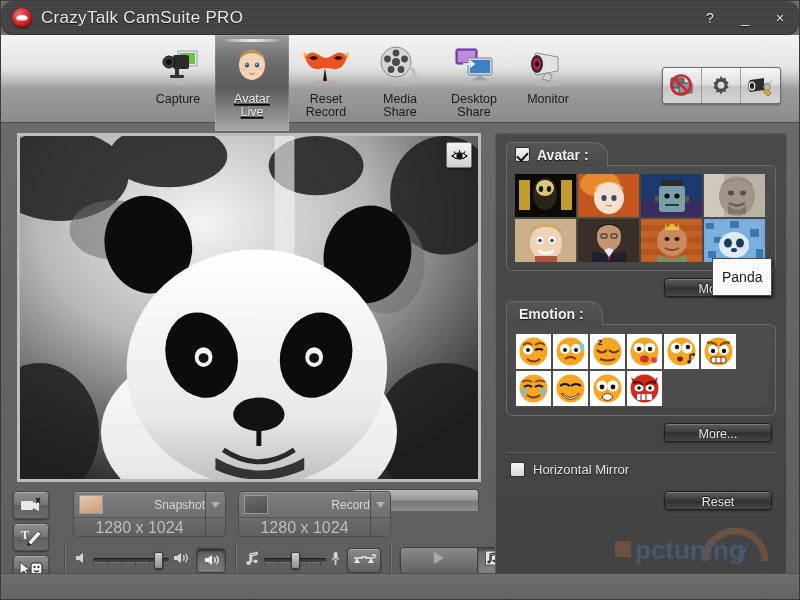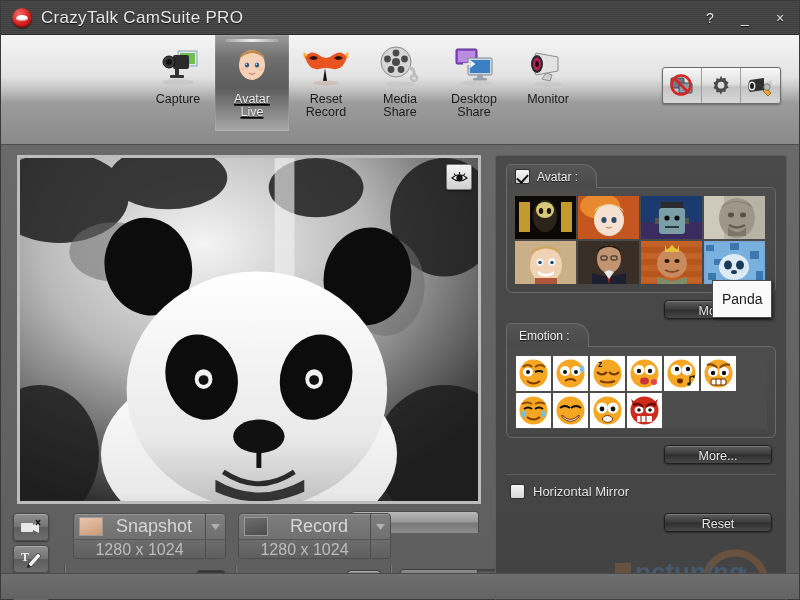--- a/index.html
+++ b/index.html
@@ -16,21 +16,21 @@
     background: linear-gradient(180deg,#6e6e6e 0%,#656565 50%,#5e5e5e 100%);
     border: 1px solid #3a3a3a;
   }
 
   
   .titlebar {
     position: relative;
     height: 34px;
     background: repeating-linear-gradient(180deg,#4a4a4a 0px,#4a4a4a 1px,#3f3f3f 1px,#3f3f3f 2px);
     border-bottom: 1px solid #2c2c2c;
-    display: flex; align-items: center;
+    display: flex; align-items: center; border-radius: 12px;
   }
   .logo {
     width: 20px; height: 20px; margin-left: 11px; margin-right: 9px;
     border-radius: 50%;
     background: radial-gradient(circle at 35% 30%, #f06a6a 0%, #d91f1f 55%, #8e0d0d 100%);
     box-shadow: inset 0 -1px 2px rgba(0,0,0,.5), 0 1px 1px rgba(0,0,0,.5);
     position: relative; flex: none;
   }
   .logo::after {
     content:''; position:absolute; left:4px; top:7px; width:12px; height:6px;
@@ -42,21 +42,21 @@
     text-shadow: 0 1px 1px rgba(0,0,0,.8);
   }
   .win-ctrls { position:absolute; right:10px; top:0; height:34px; display:flex; align-items:center; gap:17px; }
   .win-btn {
     color:#e4e4e4; font-size:14px; width:18px; text-align:center; line-height:14px;
     text-shadow:0 1px 1px rgba(0,0,0,.8); cursor:pointer; user-select:none;
   }
 
   
   .toolbar {
-    position: relative; height: 110px;
+    position: relative; height: 88px;
     background: linear-gradient(180deg,#f4f4f4 0%,#e3e3e3 38%,#c9c9c9 48%,#9c9c9c 62%,#8a8a8a 100%);
     border-bottom: 1px solid #4e4e4e;
     display: flex; align-items: flex-start; padding-left: 140px;
   }
   .tab {
     width: 74px; height: 96px; position: relative;
     display:flex; flex-direction:column; align-items:center;
     cursor: pointer; padding-top: 6px;
   }
   .tab.selected {
@@ -123,21 +123,21 @@
     box-shadow: inset 0 1px 0 rgba(255,255,255,.18);
     overflow:hidden;
   }
   .cap-main { display:flex; height:25px; align-items:center; }
   .cap-thumb {
     width:24px; height:19px; margin-left:5px; border:1px solid #9a9a9a; flex:none;
     background: linear-gradient(160deg,#e9c7ad,#c99a79);
     position:relative; overflow:hidden;
   }
   .cap-thumb.rec { background: linear-gradient(160deg,#6e6e6e,#4d4d4d); }
-  .cap-name { flex:1; text-align:center; color:#d7d7d7; font-size:18px; }
+  .cap-name { flex:1; text-align:right; color:#d7d7d7; font-size:12px; }
   .cap-arrow {
     width:20px; height:25px; border-left:1px solid #4d4d4d;
     display:flex; align-items:center; justify-content:center;
   }
   .cap-res {
     height:19px; line-height:19px; text-align:center; color:#bdbdbd; font-size:16px;
     border-top:1px solid #555; background:linear-gradient(180deg,#6d6d6d,#5f5f5f);
   }
   .cap-res-wrap{ display:flex; }
   .cap-res-wrap .cap-res{ flex:1; }
@@ -186,21 +186,21 @@
     padding:8px 10px;
   }
   .group { position:relative; margin-bottom:4px; }
   .group-tab {
     position:relative; display:inline-flex; align-items:center; gap:7px;
     height:24px; padding:0 18px 0 8px;
     background: linear-gradient(180deg,#555,#4a4a4a);
     border:1px solid #6b6b6b; border-bottom:none;
     border-radius: 5px 14px 0 0;
   }
-  .group-title { color:#f0f0f0; font-size:12px; font-weight:normal; text-shadow:0 1px 1px rgba(0,0,0,.8); }
+  .group-title { color:#f0f0f0; font-size:14px; font-weight:bold; text-shadow:0 1px 1px rgba(0,0,0,.8); }
   .group-box {
     border:1px solid #6b6b6b; border-radius:0 6px 6px 6px; margin-top:-1px;
     background: linear-gradient(180deg,#4d4d4d,#464646);
     padding:8px;
   }
   .chk {
     width:15px; height:15px; background: linear-gradient(180deg,#f5f5f5,#d8d8d8);
     border:1px solid #2e2e2e; border-radius:2px; position:relative; cursor:pointer; flex:none;
   }
   .chk.checked::after{

